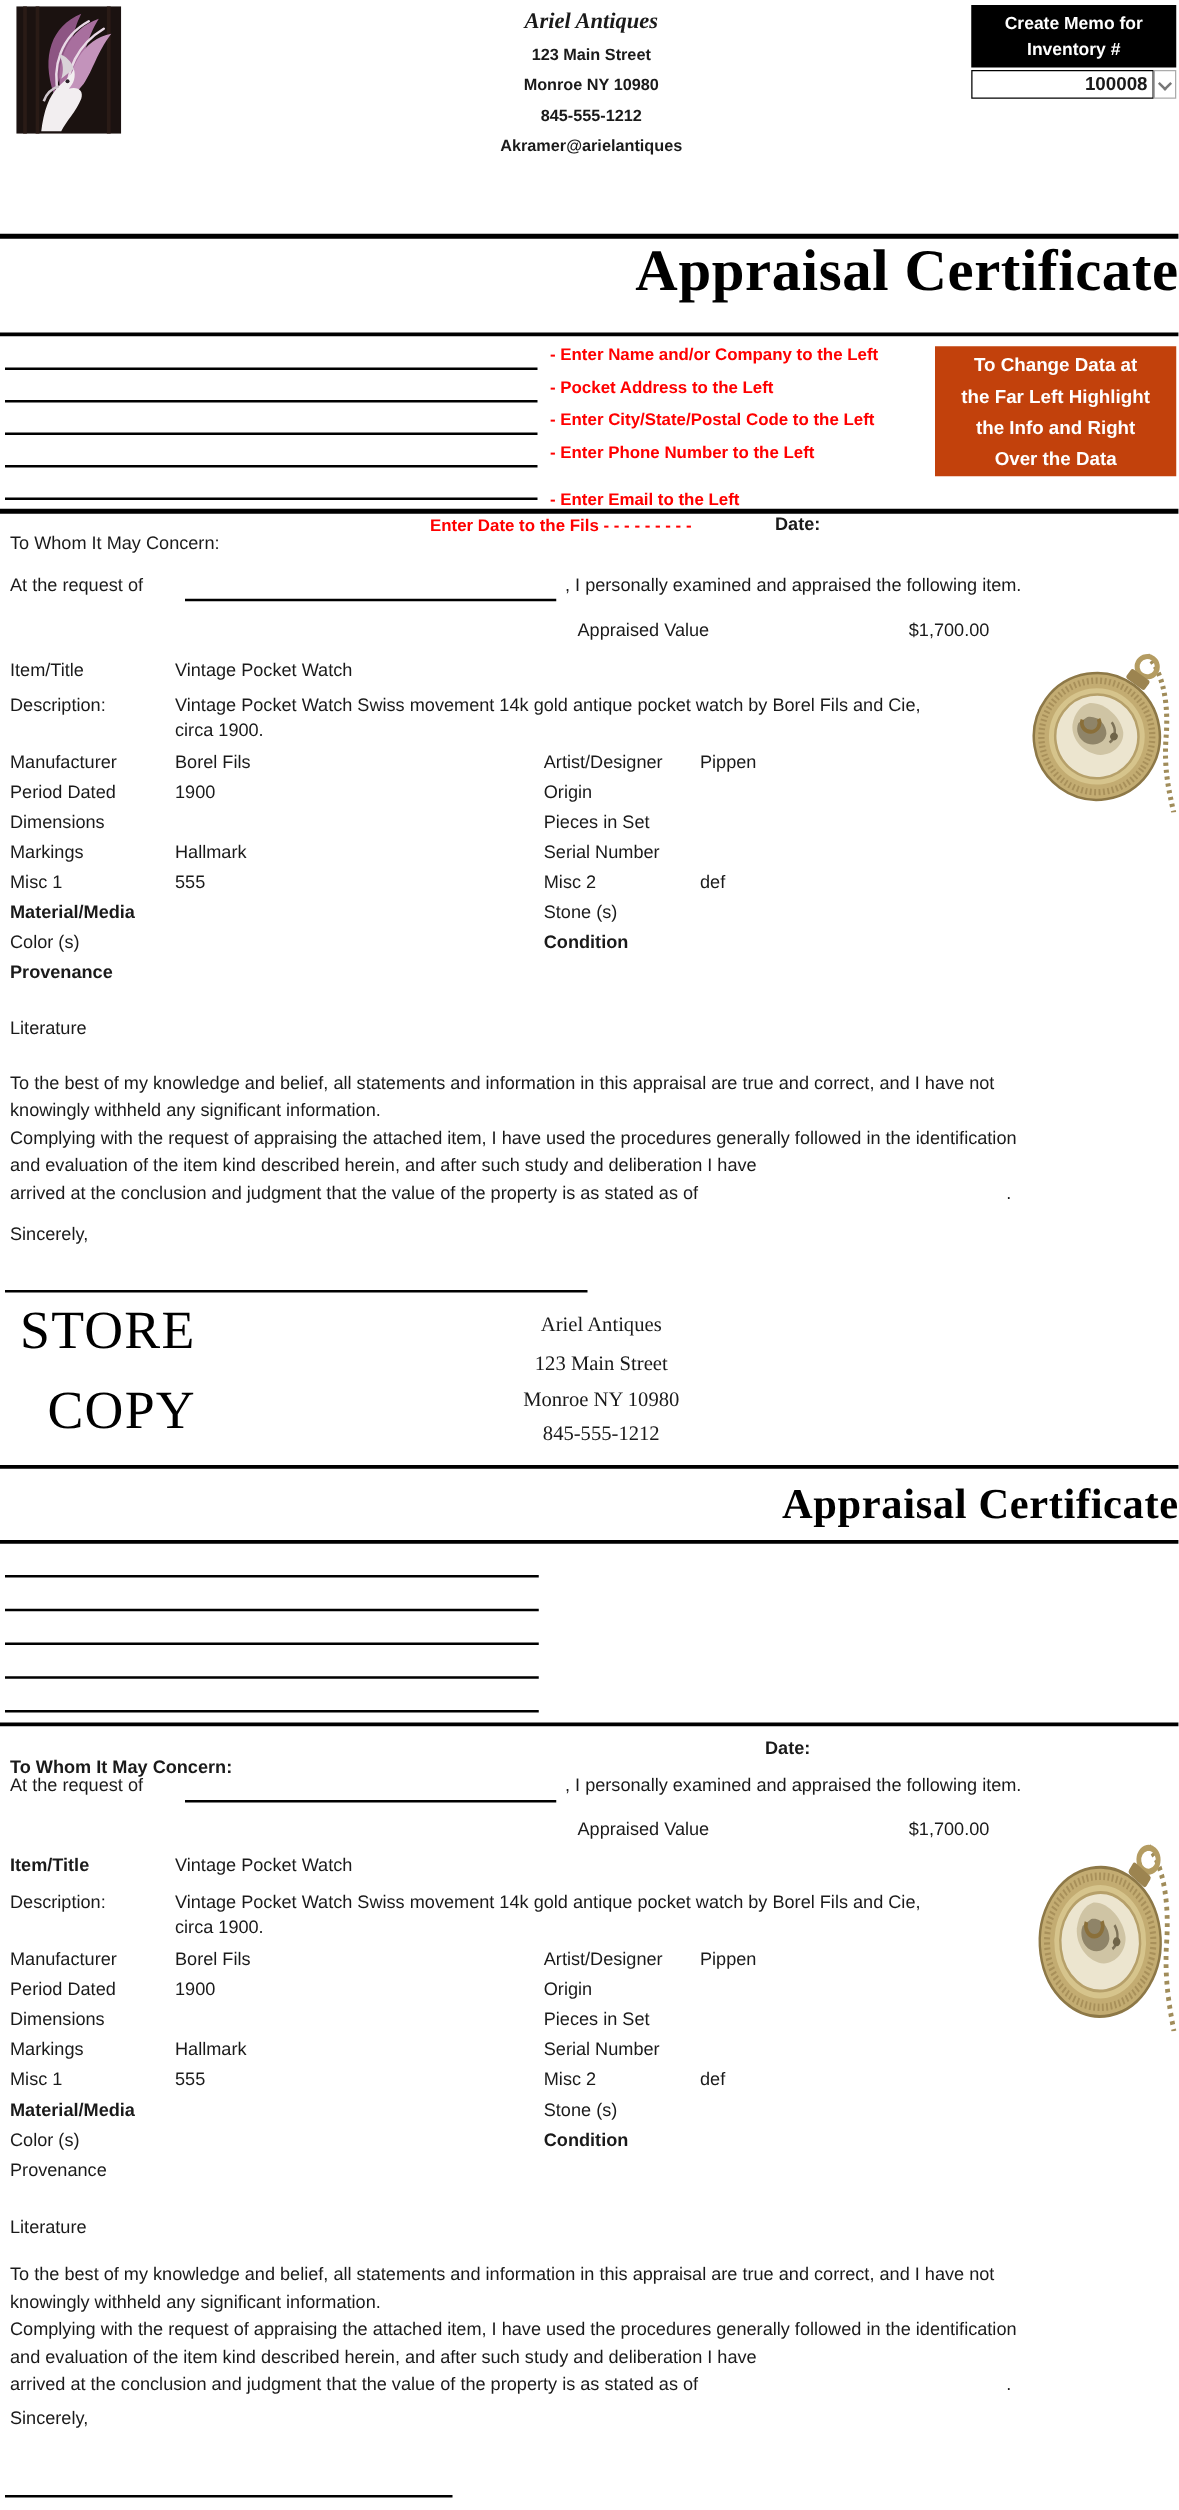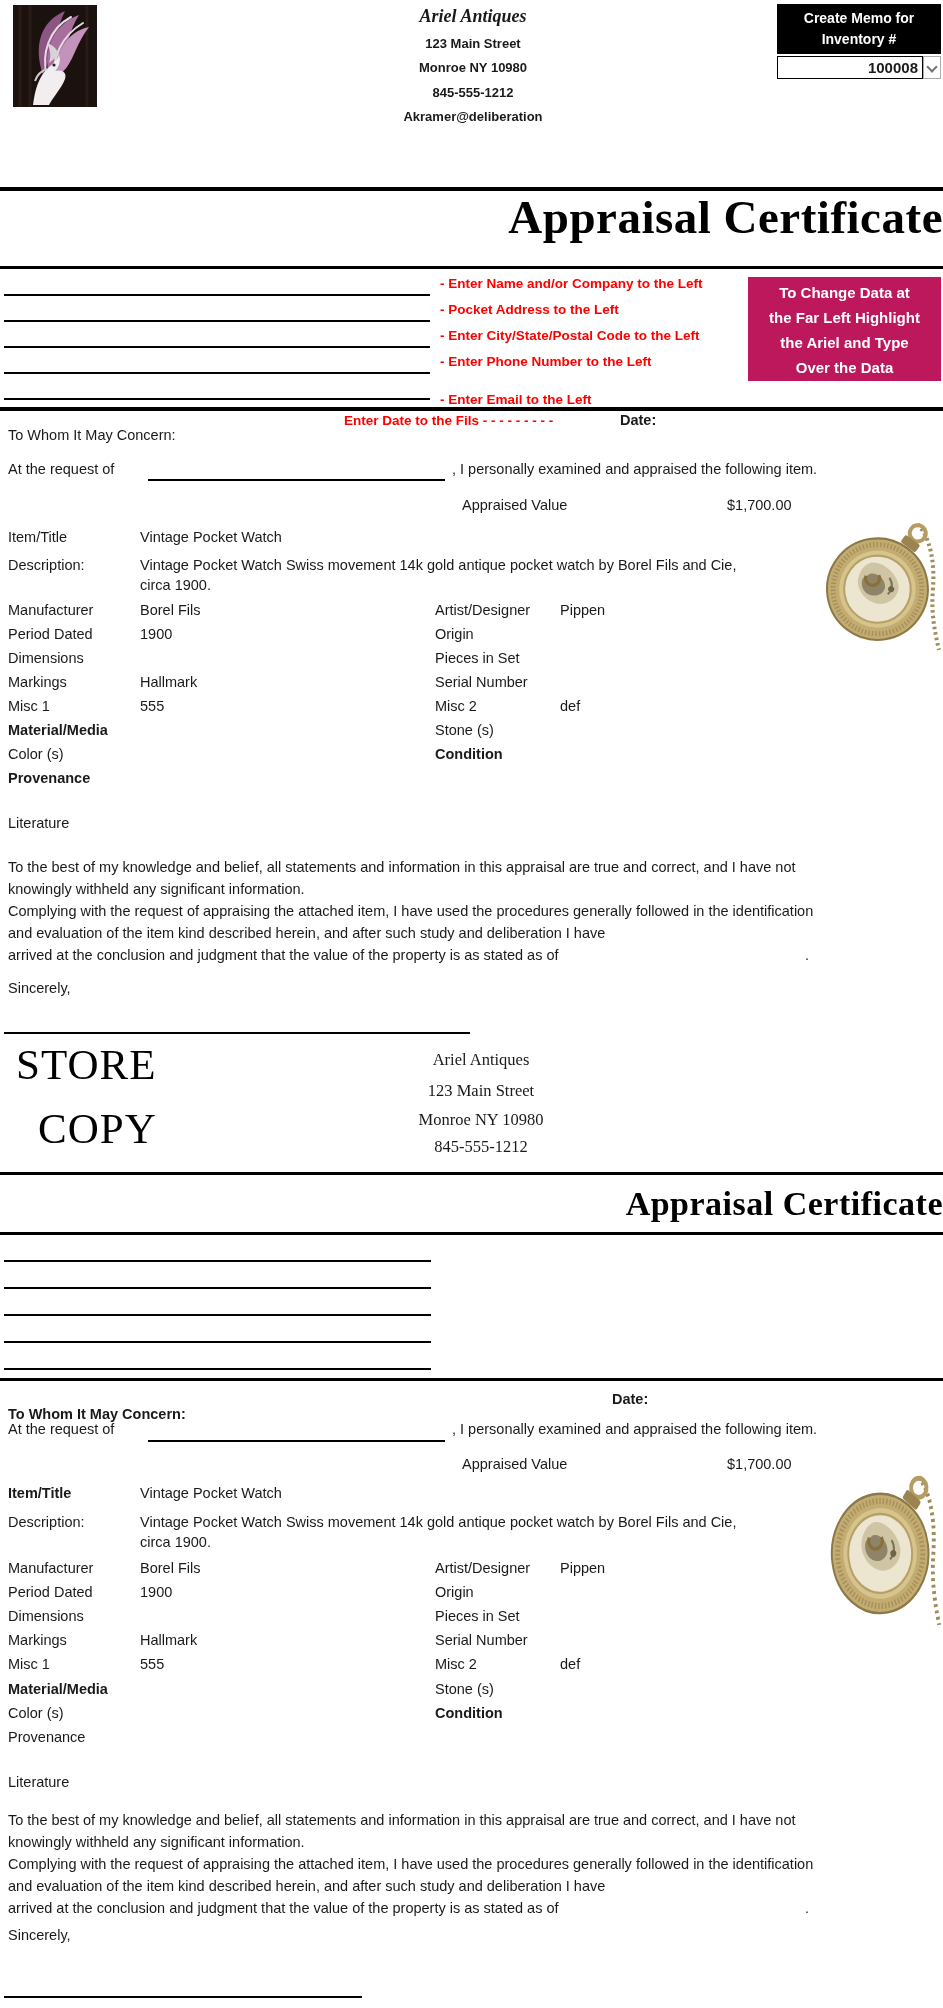--- a/index.html
+++ b/index.html
@@ -13,21 +13,21 @@
   .title{position:absolute;left:0;width:943px;text-align:right;
          font-family:"Liberation Serif",serif;font-weight:700;color:#000;letter-spacing:.5px}
   .serif{font-family:"Liberation Serif",serif}
   .hc{position:absolute;left:273px;width:400px;text-align:center;font-weight:700;font-size:13px;white-space:nowrap}
   .memo{position:absolute;left:777px;top:4px;width:164px;height:50px;background:#000;color:#fff;
         text-align:center;font-weight:700;font-size:14px;line-height:21px;padding-top:4px;box-sizing:border-box;cursor:pointer}
   .invfield{position:absolute;left:777px;top:56px;width:146px;height:23px;border:1px solid #000;
         box-sizing:border-box;font-weight:700;font-size:15px;text-align:right;padding:2px 4px 0 0;background:#fff}
   .invbtn{position:absolute;left:923px;top:56px;width:18px;height:23px;border:1px solid #ababab;box-sizing:border-box;background:#fff}
   .chev{position:absolute;left:4px;top:6px;width:6px;height:6px;border-right:2px solid #777;border-bottom:2px solid #777;transform:rotate(45deg)}
-  .redbox{position:absolute;left:748px;top:277px;width:193px;height:104px;background:#be185d;color:#fff;
+  .redbox{position:absolute;left:748px;top:277px;width:193px;height:104px;background:#c2410c;color:#fff;
         font-weight:700;font-size:15px;text-align:center;line-height:25px;padding-top:3px;box-sizing:border-box}
   .stamp{position:absolute;font-family:"Liberation Serif",serif;font-weight:400;font-size:43px;letter-spacing:1px;color:#000;white-space:nowrap}
   .scline{position:absolute;left:281px;width:400px;text-align:center;font-family:"Liberation Serif",serif;font-size:16.5px;color:#1a1a1a;white-space:nowrap}
 </style>
 </head>
 <body>
 
 <div id="page">
 
   <svg style="position:absolute;left:13px;top:5px" width="84" height="102" viewBox="0 0 84 102">
@@ -41,21 +41,21 @@
     <path d="M20,100 C22,84 26,72 34,64 C40,58 44,56 46,50 C48,56 46,62 42,66 C50,64 54,68 52,74 C48,84 40,92 36,100 Z" fill="#f2eef0"></path>
     <path d="M46,50 C44,44 40,40 34,38 C38,46 38,52 36,58 Z" fill="#d9d3d8"></path>
     <circle cx="41" cy="60" r="1.6" fill="#2a2028"></circle>
     <path d="M34,64 C28,66 24,70 22,76" stroke="#cfc6cd" stroke-width="2" fill="none"></path>
   </svg>
 
   <div class="hc serif" style="top:6px;font-size:18px;font-style:italic">Ariel Antiques</div>
   <div class="hc" style="top:36px">123 Main Street</div>
   <div class="hc" style="top:60px">Monroe NY 10980</div>
   <div class="hc" style="top:85px">845-555-1212</div>
-  <div class="hc" style="top:109px">Akramer@deliberation</div>
+  <div class="hc" style="top:109px">Akramer@arielantiques</div>
 
   <div class="memo">
     <div>Create Memo for</div>
     <div>Inventory #</div>
   </div>
   <div class="invfield">100008</div>
   <div class="invbtn">
     <span class="chev"></span>
   </div>
 
@@ -71,21 +71,21 @@
 
   <div class="redtxt" style="left:440px;top:276px">- Enter Name and/or Company to the Left</div>
   <div class="redtxt" style="left:440px;top:302px">- Pocket Address to the Left</div>
   <div class="redtxt" style="left:440px;top:328px">- Enter City/State/Postal Code to the Left</div>
   <div class="redtxt" style="left:440px;top:354px">- Enter Phone Number to the Left</div>
   <div class="redtxt" style="left:440px;top:392px">- Enter Email to the Left</div>
 
   <div class="redbox">
     <div>To Change Data at</div>
     <div>the Far Left Highlight</div>
-    <div>the Ariel and Type</div>
+    <div>the Info and Right</div>
     <div>Over the Data</div>
   </div>
 
   <div class="hl" style="top:407px;height:4px"></div>
 
   <div class="redtxt" style="left:344px;top:413px">Enter Date to the Fils - - - - - - - - -</div>
   <div class="t b" style="left:620px;top:412px">Date:</div>
   <div class="t" style="left:8px;top:427px">To Whom It May Concern:</div>
 
   <div class="t" style="left:8px;top:461px">At the request of</div>

